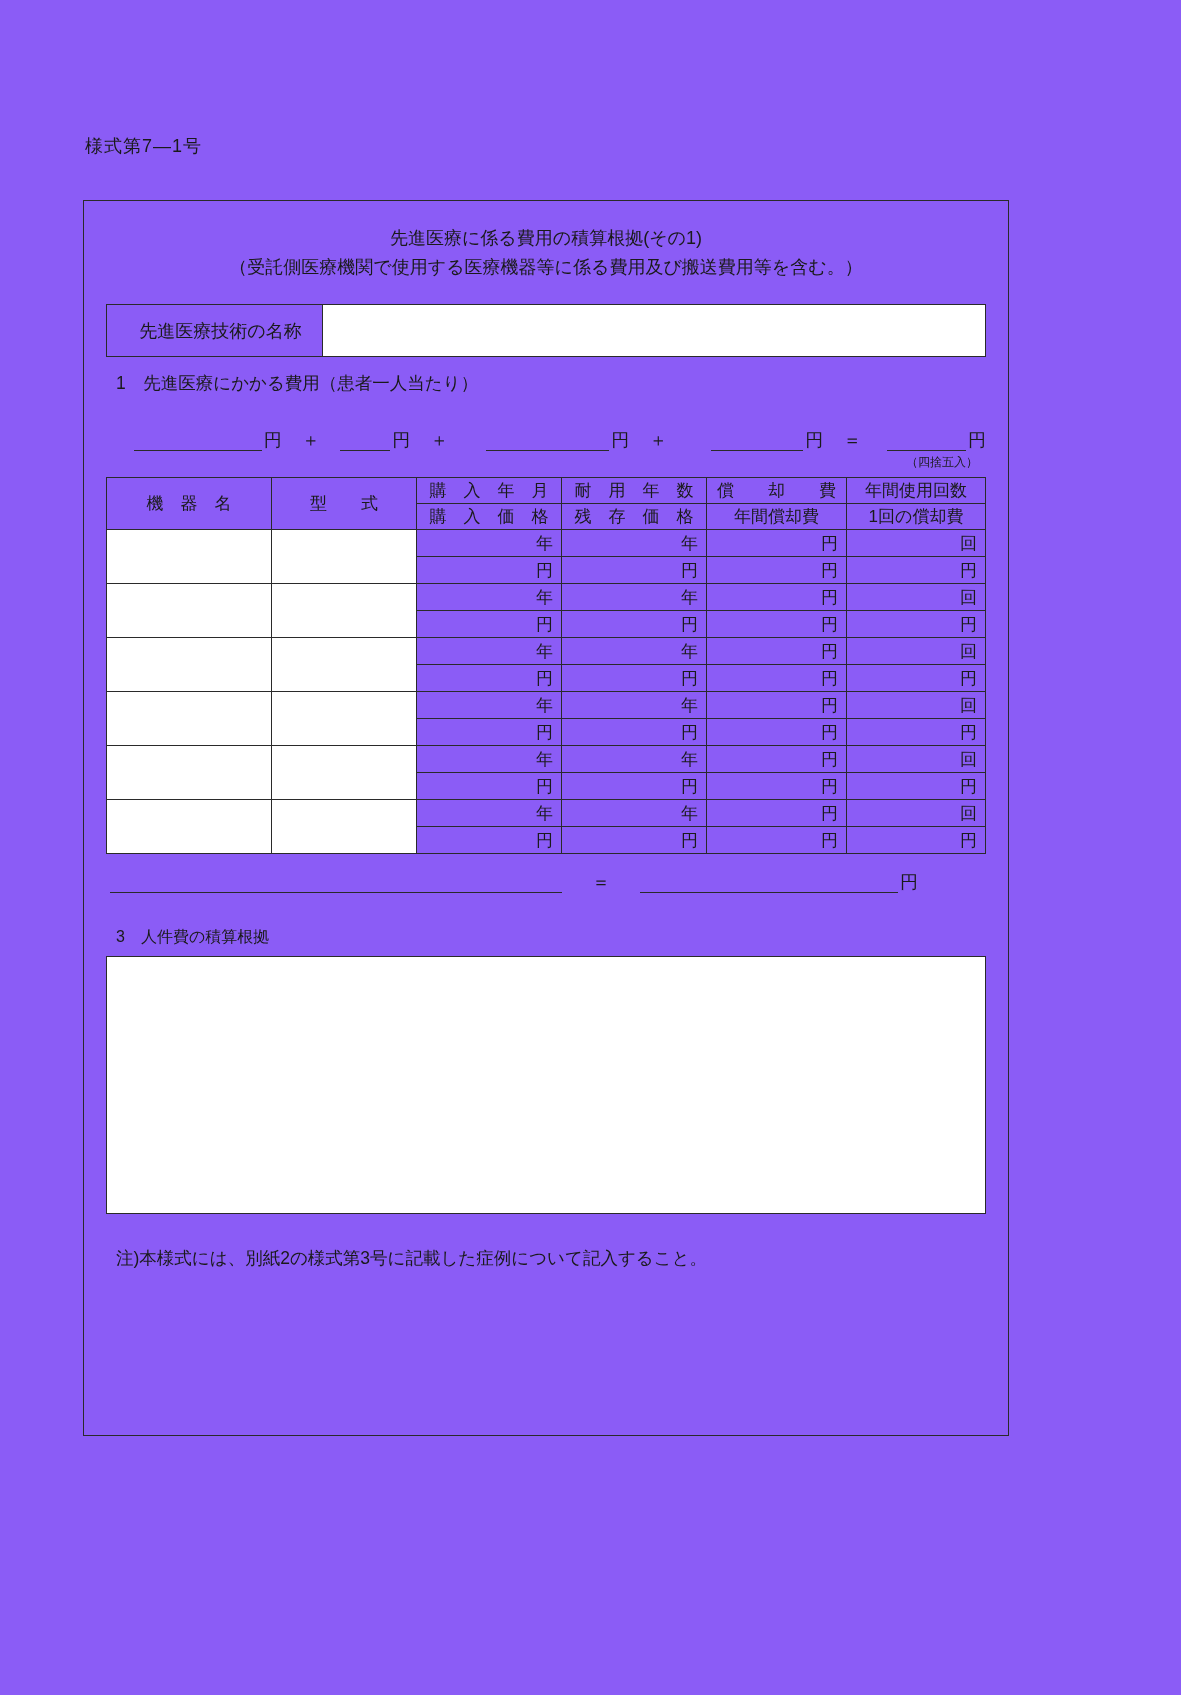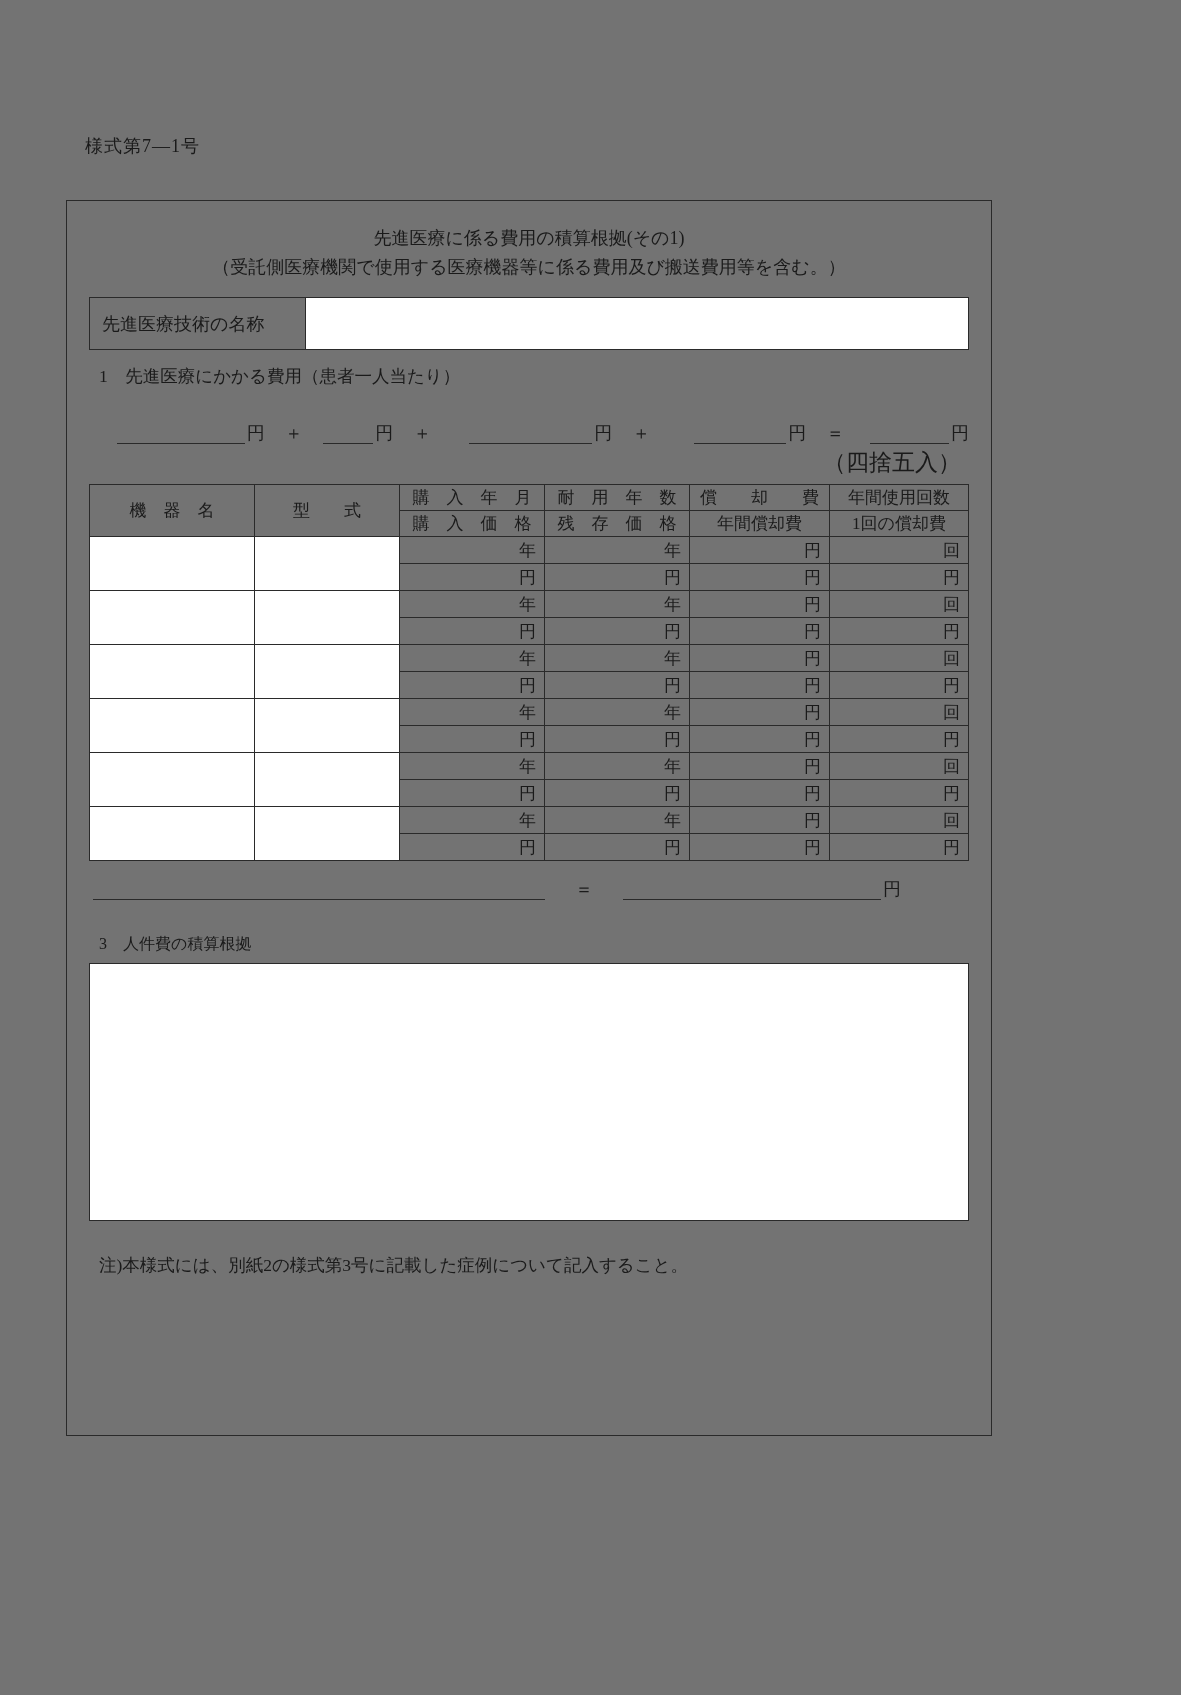--- a/index.html
+++ b/index.html
@@ -1,46 +1,46 @@
 <!DOCTYPE html>
 <html><head>
 <meta charset="utf-8">
 <style>
   * { margin:0; padding:0; box-sizing:border-box; }
   html,body { background:#ffffff; }
   .page {
     position:relative;
     width:1181px;
     height:1695px;
-    background:#737373;
+    background:#8b5cf6;
     color:#1a1a1a;
-    font-family:Liberation Serif, serif;
+    font-family:Liberation Sans, sans-serif;
     font-size:17px;
     overflow:hidden;
   }
   .form-number {
     position:absolute;
     left:85px;
     top:134px;
     font-size:18px;
     letter-spacing:1px;
   }
   .main-box {
     position:absolute;
-    left:66px;
+    left:83px;
     top:200px;
     width:926px;
     height:1236px;
     border:1px solid #2a2a2a;
     padding:0 22px;
   }
   .title { margin-top:25px; text-align:center; font-size:18px; }
   .subtitle { margin-top:5px; text-align:center; font-size:18px; }
 
-  .name-table { width:100%; border-collapse:collapse; margin-top:18px; }
+  .name-table { width:100%; border-collapse:collapse; margin-top:25px;text-align:center; }
   .name-table td { border:1px solid #2a2a2a; height:52px; }
   .name-label { width:216px; padding-left:12px; font-size:18px; }
 
   .s1-heading { margin-top:14px; padding-left:10px; font-size:17.5px; }
   .s1-subheading { margin-top:5px; padding-left:24px; font-size:17.5px; }
 
   .formula-row {
     display:flex;
     align-items:flex-end;
     margin-top:33px;
@@ -58,21 +58,21 @@
   .b3 { width:131px; margin-left:18px; }
   .b4 { width:98px; margin-left:24px; }
   .b5 { width:84px; margin-left:6px; }
   .op { margin:0 20px; }
   .unit-after { margin-left:2px; }
 
   .rounding-note {
     margin-top:3px;
     text-align:right;
     padding-right:8px;
-    font-size:23px;
+    font-size:12px;
   }
 
   .s2-heading { margin-top:8px; padding-left:10px; font-size:17.5px; }
 
   .device-table {
     width:100%;
     border-collapse:collapse;
     table-layout:fixed;
     margin-top:6px;
     font-size:17px;

